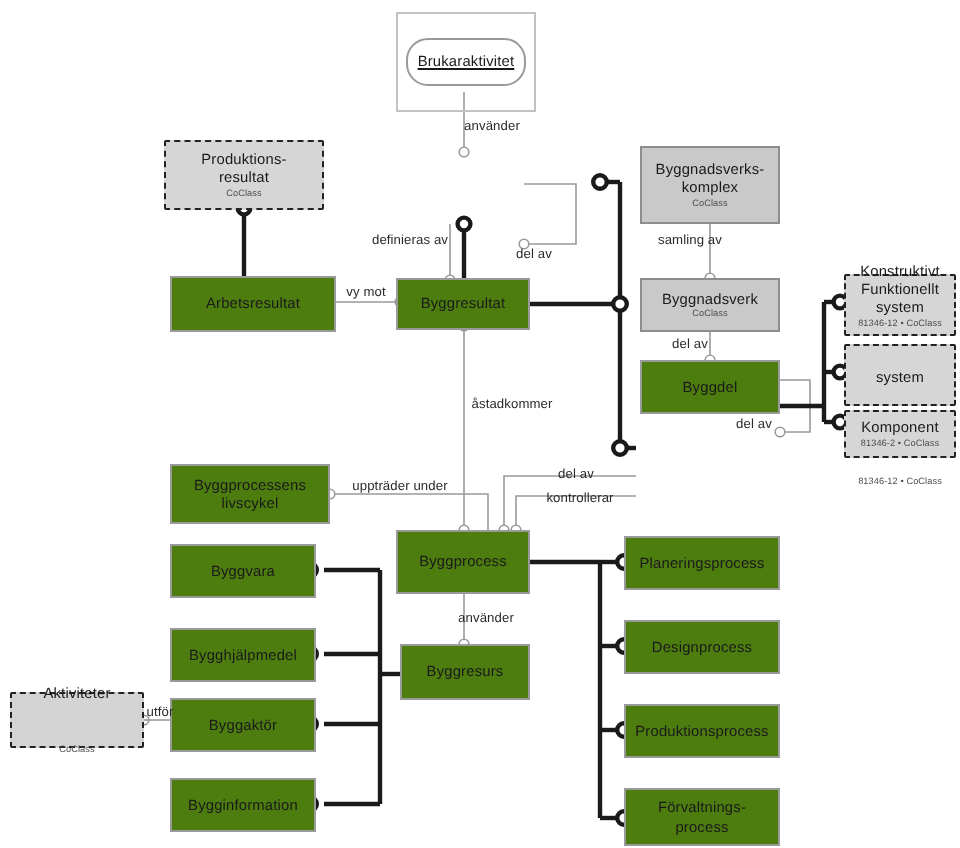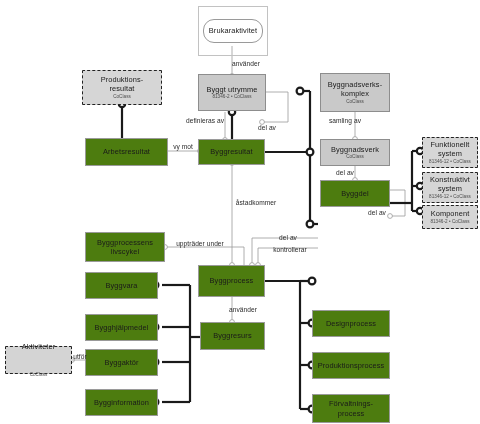--- a/index.html
+++ b/index.html
@@ -50,20 +50,21 @@
   .node.dashed {
     border: 1px dashed #222222;
     background: #d6d6d6;
     border-radius: 1px;
   }
   .node.dashed.light { background: #d4d4d4; gap: 20px; }
   .node.rounded {
     border-radius: 11px;
     background: #ffffff;
     border: 1px solid #9a9a9a;
+    text-decoration: underline;
   }
   .node.frame {
     background: transparent;
     border: 1px solid #c2c2c2;
   }
   .label {
     position: absolute;
     font-size: 6.6px;
     color: #2a2a2a;
     white-space: nowrap;
@@ -185,24 +186,20 @@
   <div class="node rounded" style="left:203px; top:19px; width:60px; height:24px;">
     <span class="title">Brukaraktivitet</span>
   </div>
 
   <div class="node dashed" style="left:82px; top:70px; width:80px; height:35px;">
     <span class="title">Produktions-</span>
     <span class="title">resultat</span>
     <span class="code">CoClass</span>
   </div>
 
-  <div class="node grey" style="left:198px; top:74px; width:68px; height:37px;">
-    <span class="title">Byggt utrymme</span>
-    <span class="code">81346-2 • CoClass</span>
-  </div>
 
   <div class="node grey" style="left:320px; top:73px; width:70px; height:39px;">
     <span class="title">Byggnadsverks-</span>
     <span class="title">komplex</span>
     <span class="code">CoClass</span>
   </div>
 
   <div class="node" style="left:85px; top:138px; width:83px; height:28px;">
     <span class="title">Arbetsresultat</span>
   </div>
@@ -219,21 +216,21 @@
     <span class="title">Byggnadsverk</span>
     <span class="code">CoClass</span>
   </div>
 
   <div class="node dashed" style="left:422px; top:137px; width:56px; height:31px;">
     <span class="title">Funktionellt</span>
     <span class="title">system</span>
     <span class="code">81346-12 • CoClass</span>
   </div>
 
-  <div class="node dashed" style="left:422px; top:172px; width:56px; height:31px;">
+  <div class="node dashed" style="left:422px; top:172px; width:56px; height:31px;gap:44px;">
     <span class="title">Konstruktivt</span>
     <span class="title">system</span>
     <span class="code">81346-12 • CoClass</span>
   </div>
 
   <div class="node dashed" style="left:422px; top:205px; width:56px; height:24px;">
     <span class="title">Komponent</span>
     <span class="code">81346-2 • CoClass</span>
   </div>
 
@@ -244,20 +241,23 @@
 
 
   <div class="node" style="left:85px; top:272px; width:73px; height:27px;">
     <span class="title">Byggvara</span>
   </div>
 
   <div class="node" style="left:198px; top:265px; width:67px; height:32px;">
     <span class="title">Byggprocess</span>
   </div>
 
+  <div class="node" style="left:312px; top:268px; width:78px; height:27px;">
+    <span class="title">Planeringsprocess</span>
+  </div>
 
   <div class="node" style="left:85px; top:314px; width:73px; height:27px;">
     <span class="title">Bygghjälpmedel</span>
   </div>
 
   <div class="node" style="left:200px; top:322px; width:65px; height:28px;">
     <span class="title">Byggresurs</span>
   </div>
 
   <div class="node" style="left:312px; top:310px; width:78px; height:27px;">

